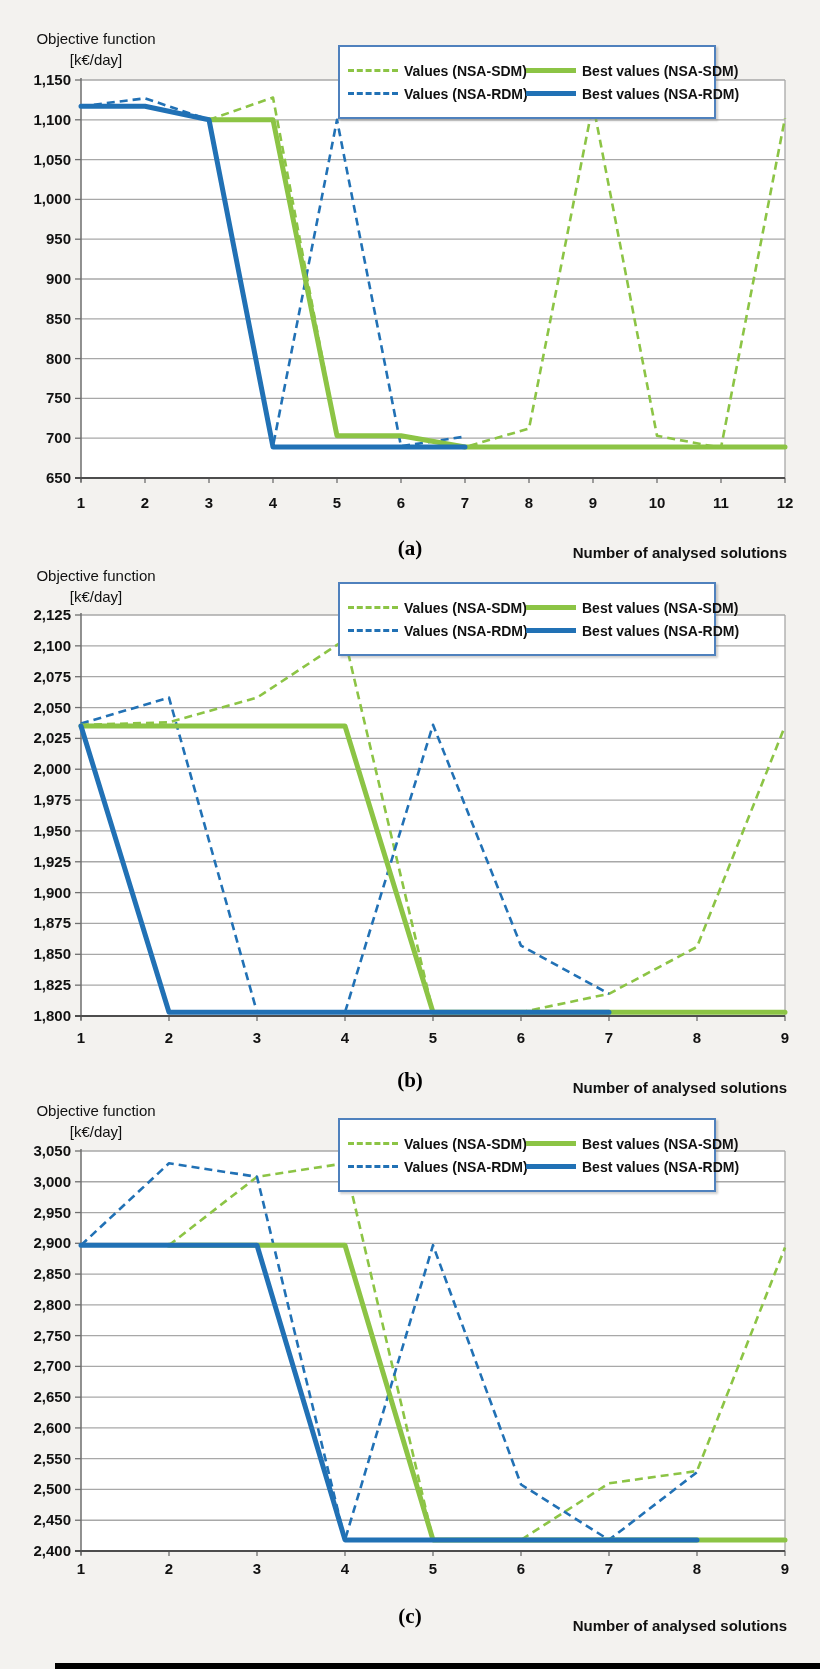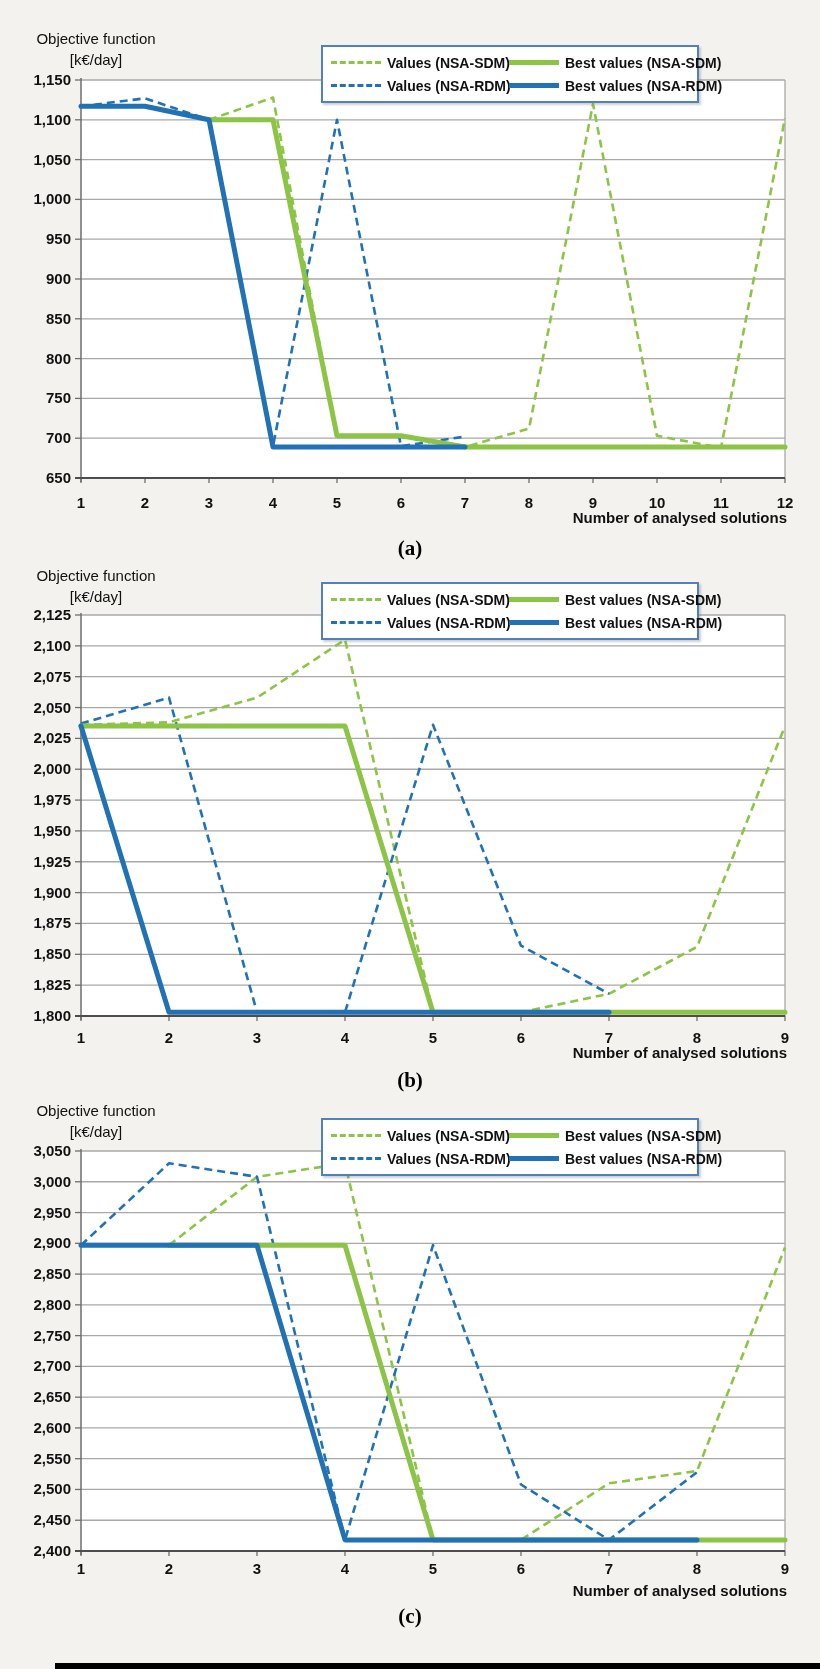--- a/index.html
+++ b/index.html
@@ -12,37 +12,37 @@
     overflow:hidden;
   }
   #charts-svg{position:absolute;left:0;top:0;}
   .y-title{
     position:absolute;left:6px;width:180px;
     text-align:center;font-size:15px;font-weight:normal;color:#111;
     line-height:21px;
   }
   .x-title{
     position:absolute;right:33px;
-    font-size:15px;font-weight:bold;color:#111;
+    font-size:15px;font-weight:bold;color:#111;margin-top:35px;
   }
   .caption{
     position:absolute;left:350px;width:120px;text-align:center;
     font-family:"Liberation Serif", serif;
     font-size:21px;font-weight:bold;color:#000;
   }
   .legend{
-    position:absolute;left:321px;width:366px;height:46px;
+    position:absolute;left:338px;width:366px;height:46px;
     background:#fff;
     border:2px solid #4F81BD;
     box-shadow:2px 2px 2px rgba(120,120,120,0.35);
     display:grid;
     grid-template-columns:178px auto;
     grid-template-rows:23px 23px;
     align-items:center;
-    padding:4px 4px;
+    padding:12px 4px;
     box-sizing:content-box;
   }
   .legend-entry{display:flex;align-items:center;white-space:nowrap;}
   .legend-sample{display:inline-block;width:50px;margin:0 6px 0 4px;flex:none;}
   .sample-dashed-green{border-top:3px dashed #8CC445;}
   .sample-dashed-blue{border-top:3px dashed #2171B5;}
   .sample-solid-green{border-top:5px solid #8CC445;}
   .sample-solid-blue{border-top:5px solid #2171B5;}
   .legend-label{font-size:14px;font-weight:bold;color:#111;}
   .bottom-bar{

